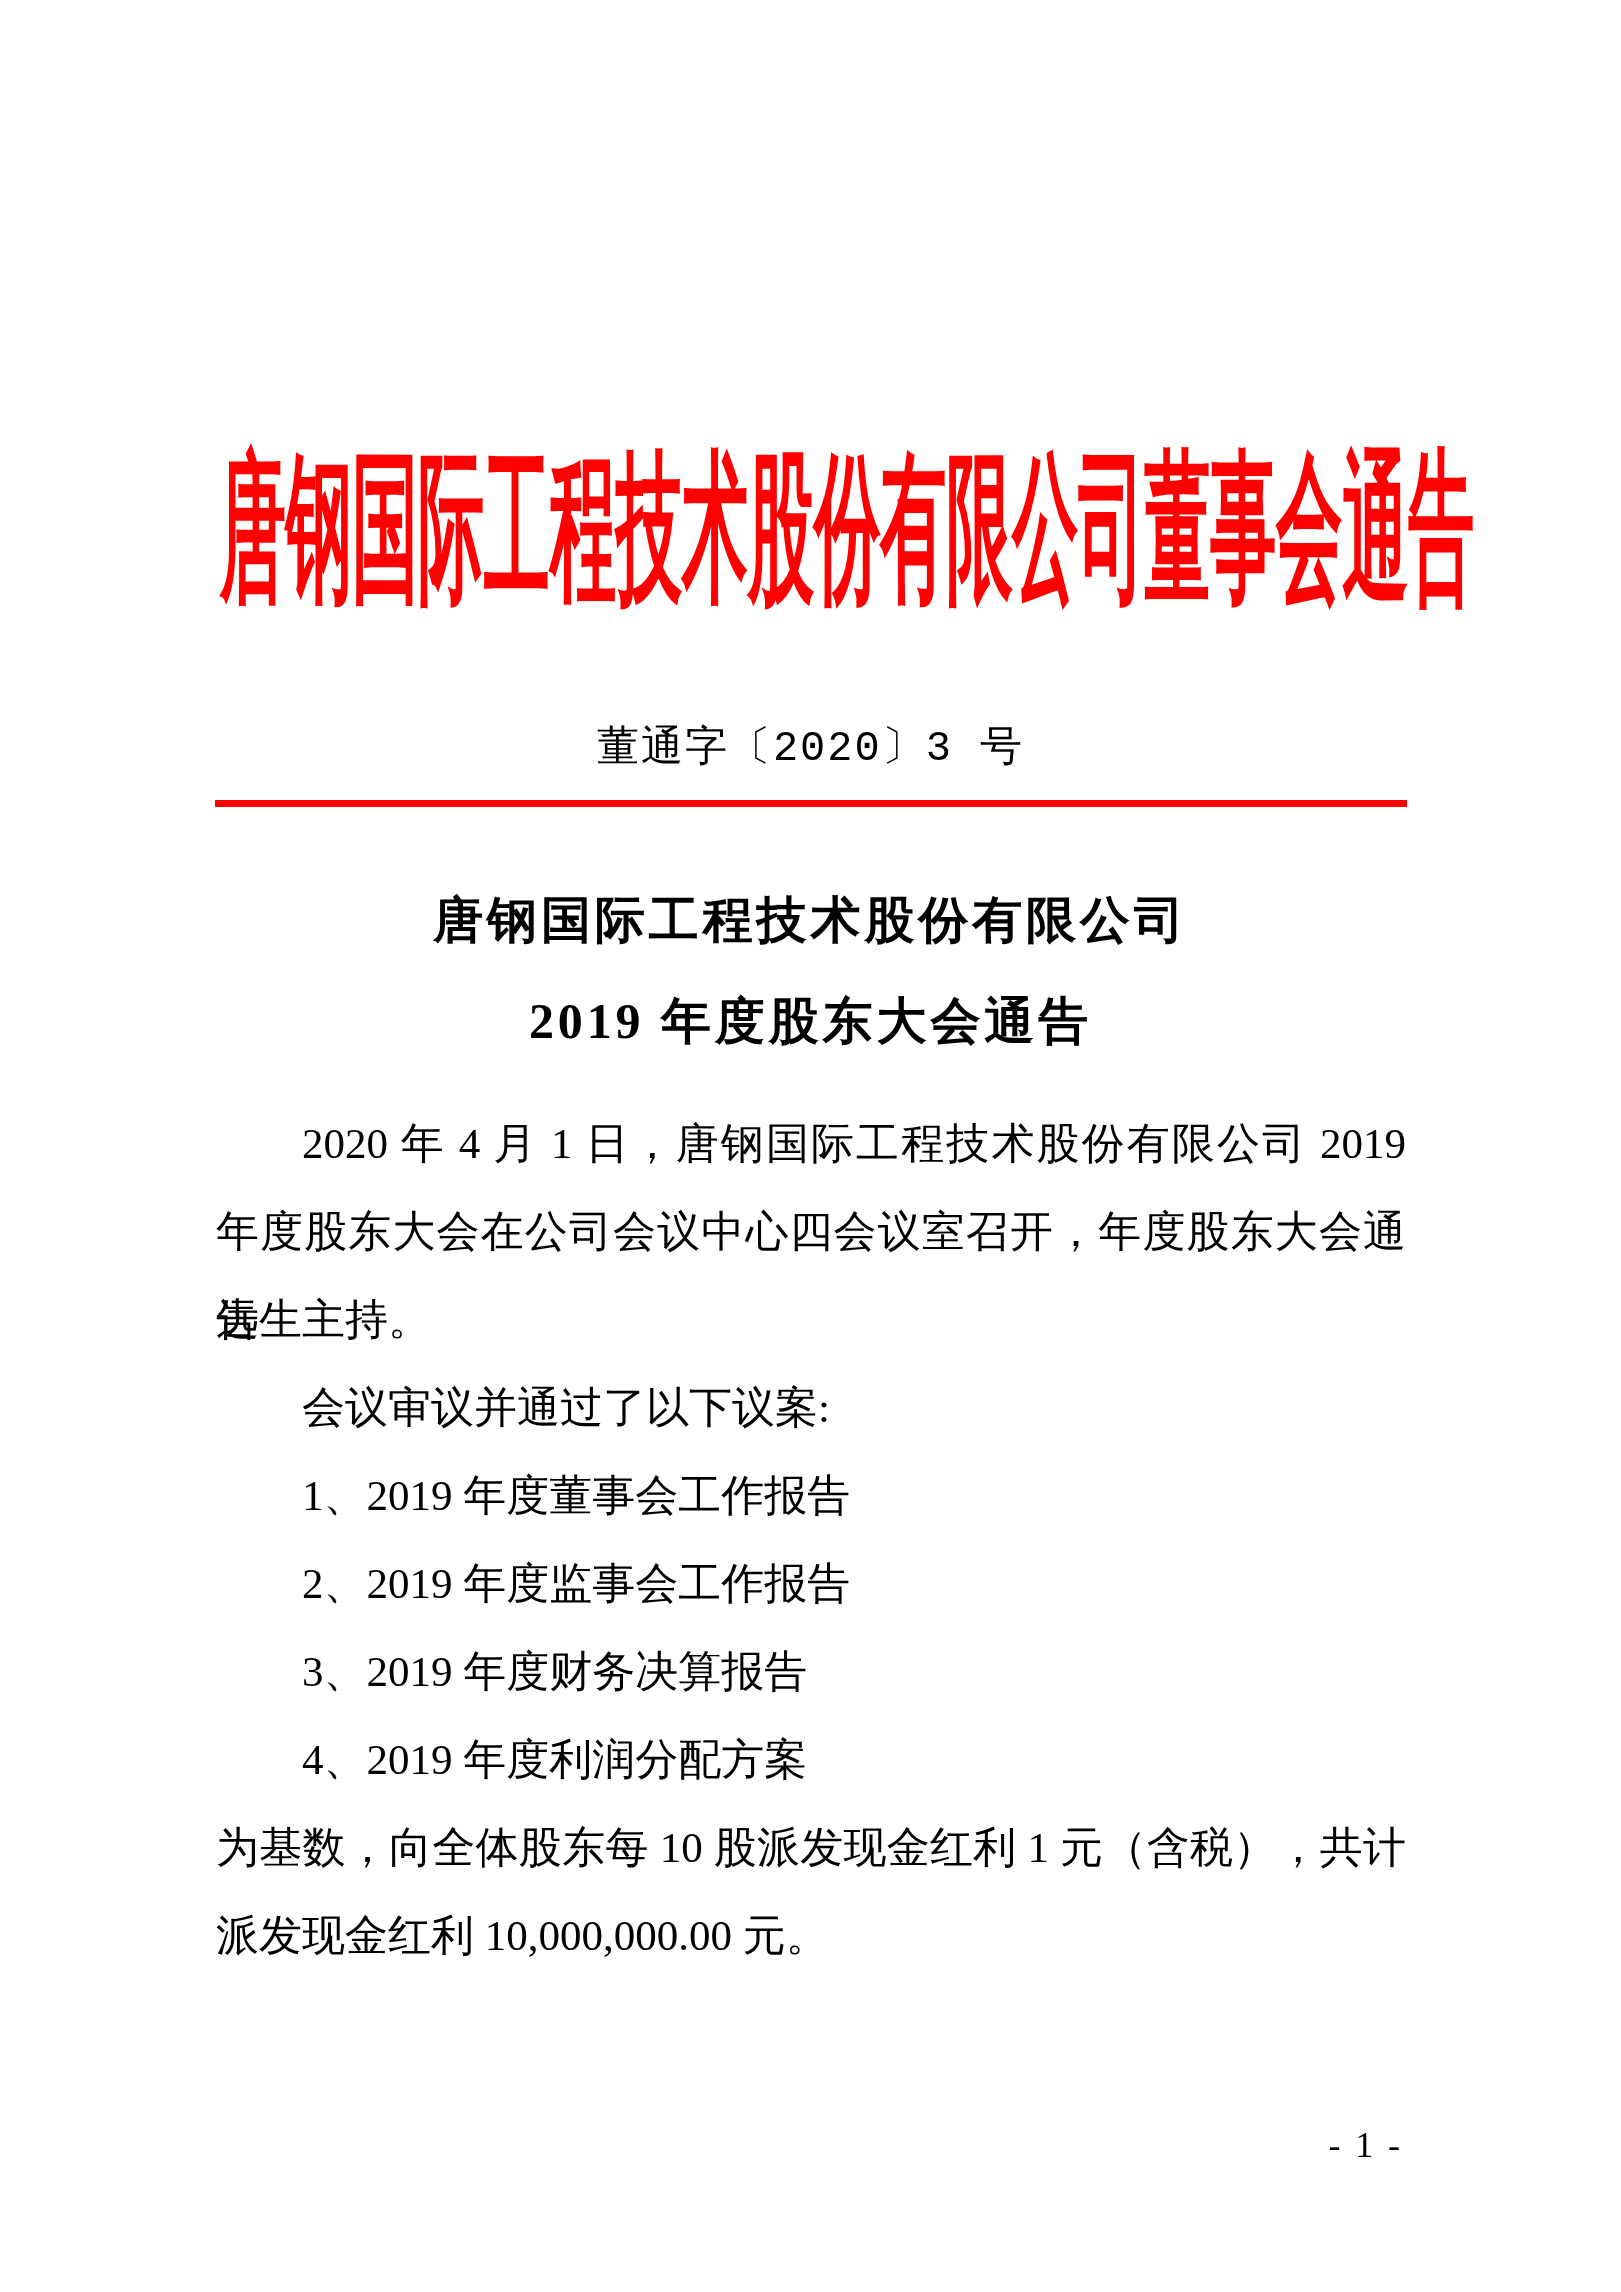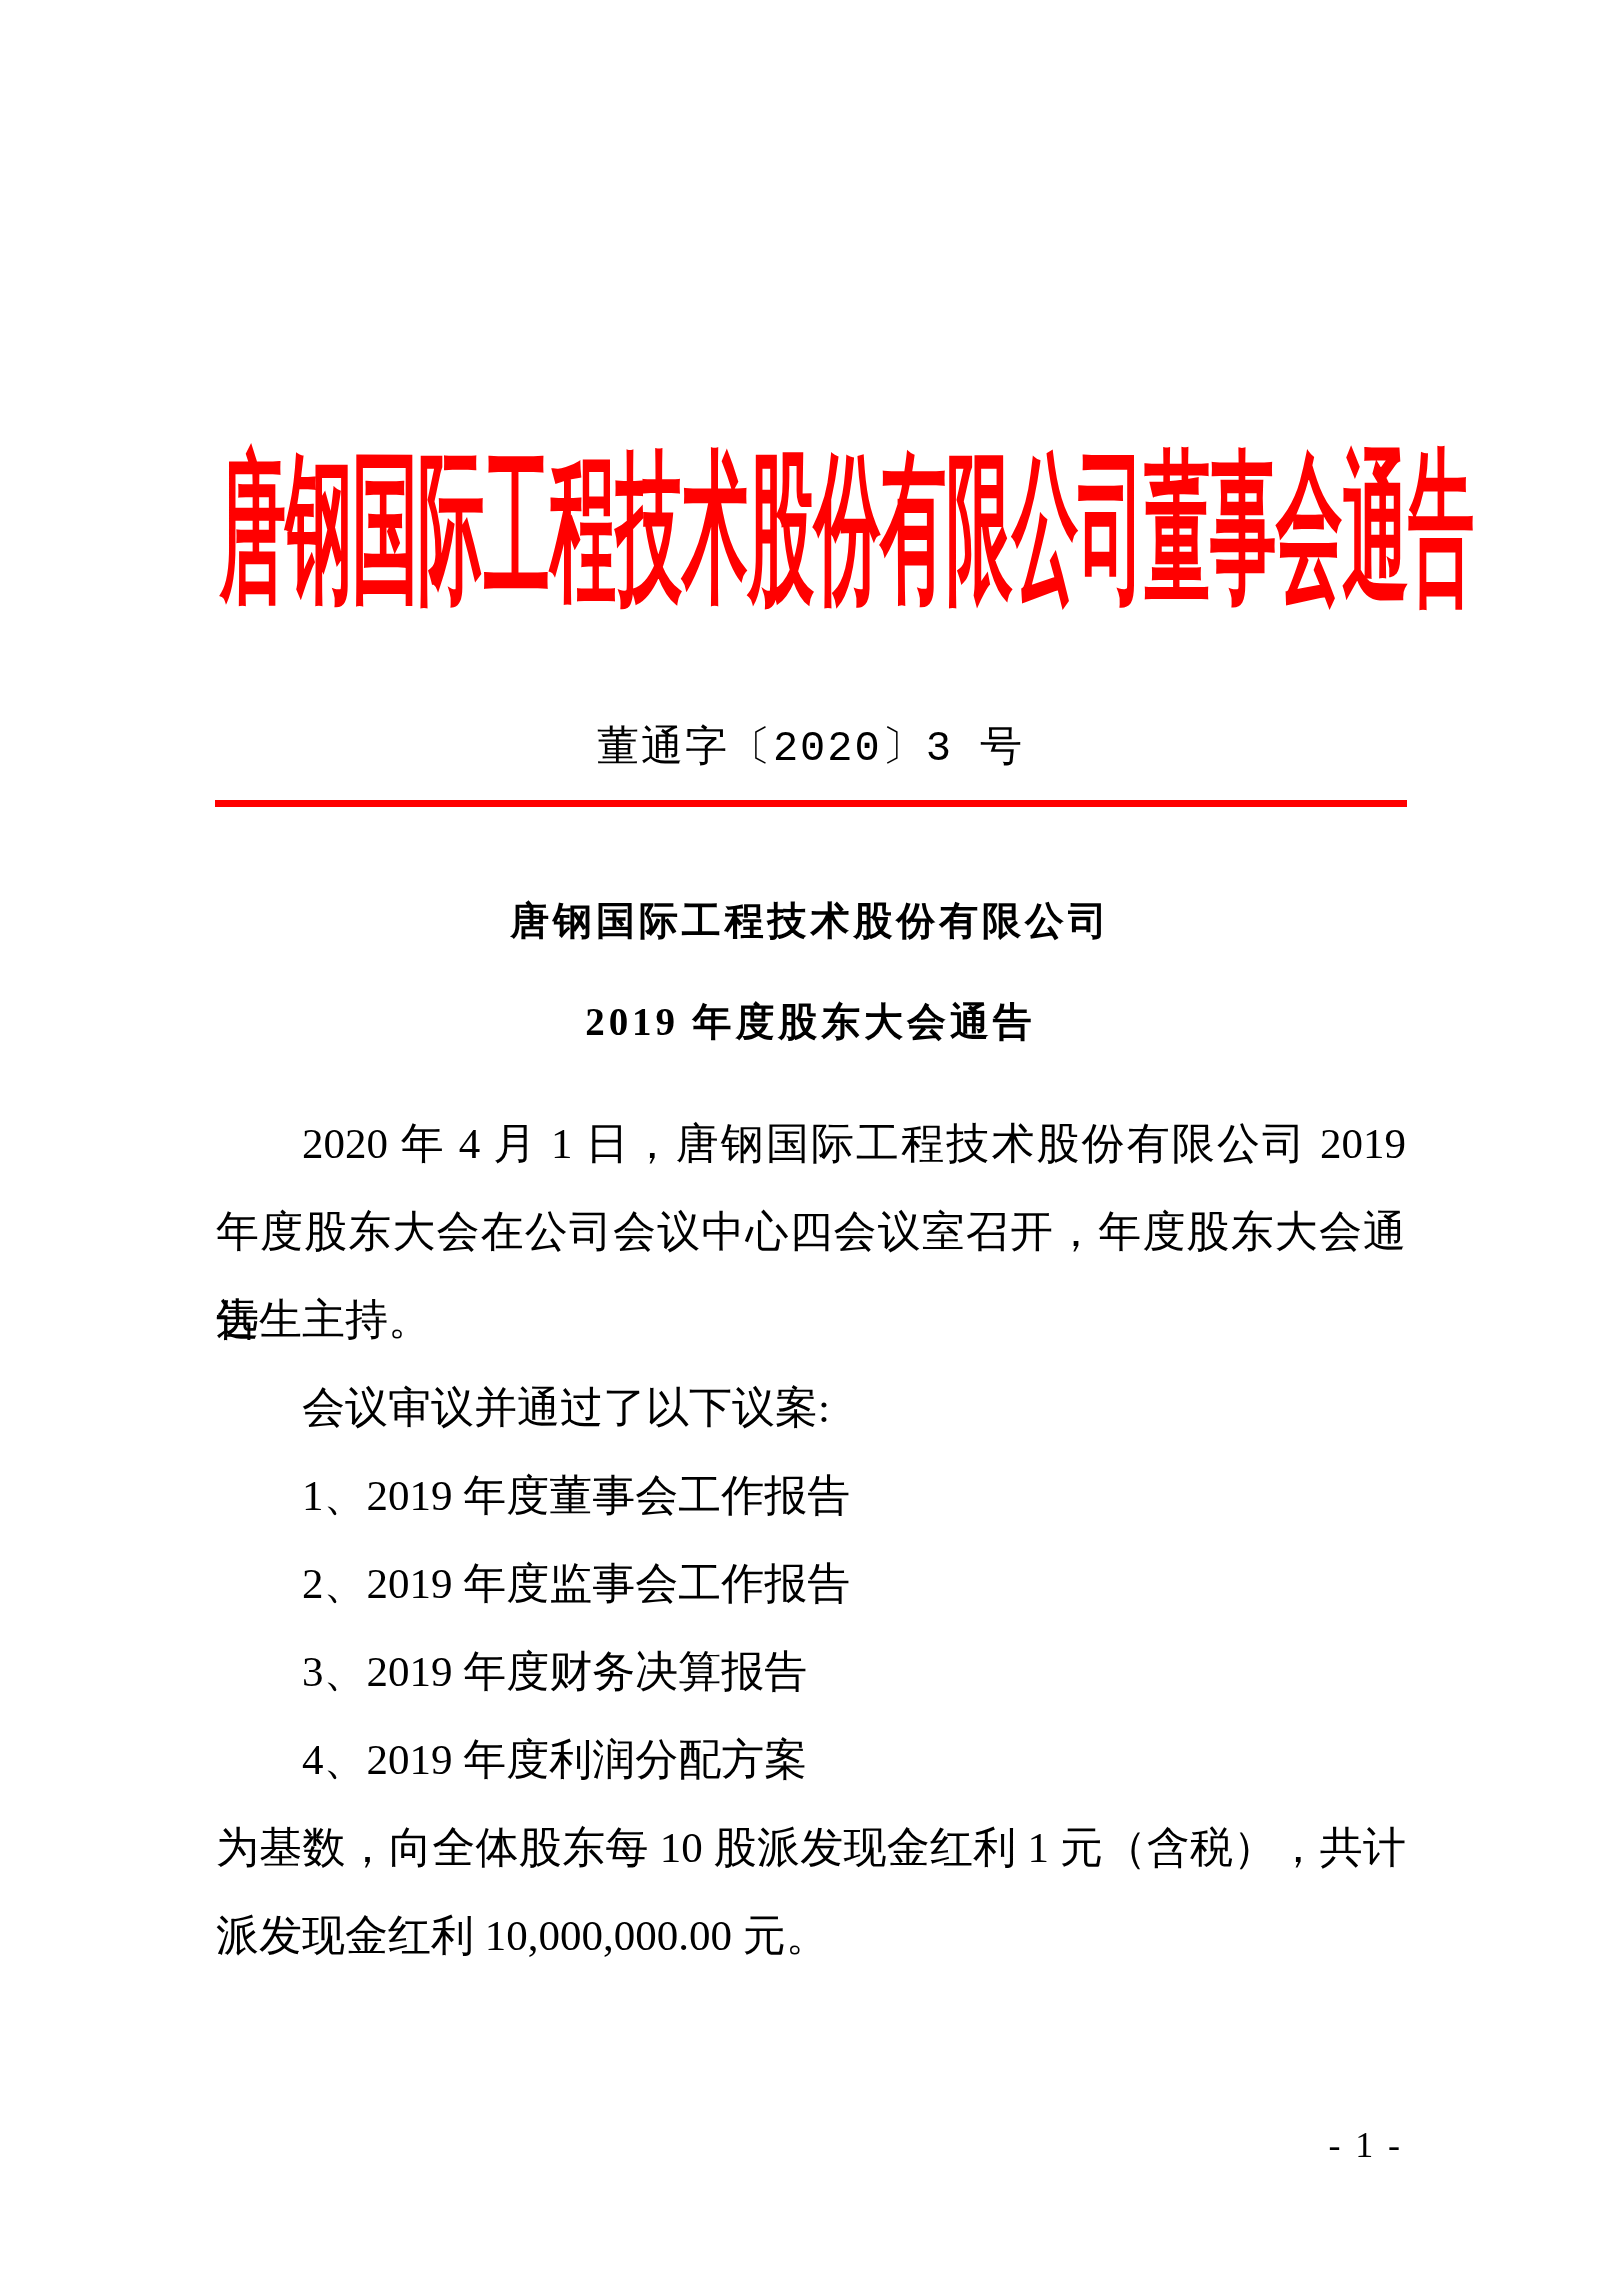--- a/index.html
+++ b/index.html
@@ -47,21 +47,21 @@
     position: absolute;
     left: 215px; top: 800px;
     width: 1192px; height: 6.9px;
   }
   
   .title-line {
     position: absolute;
     left: 0; width: 100%;
     text-align: center;
     font-weight: bold;
-    font-size: 39px;
+    font-size: 50px;
     line-height: 61px;
     letter-spacing: 3.9px;
   }
   .title-line-1 { top: 890px; }
   .title-line-2 { top: 991px; }
   
   .body-text {
     position: absolute;
     left: 216px; top: 1100px;
     width: 1190px;

